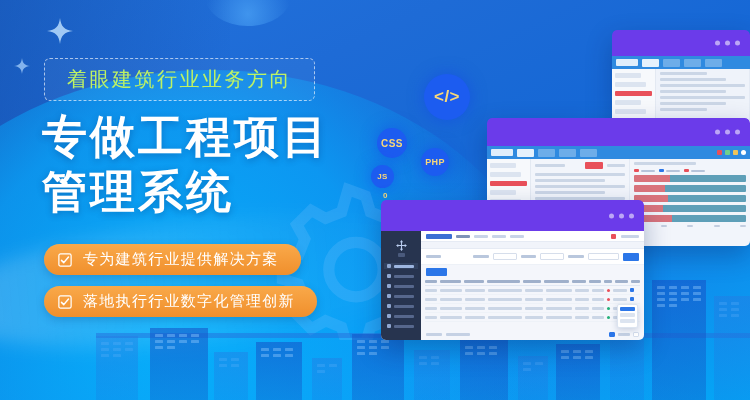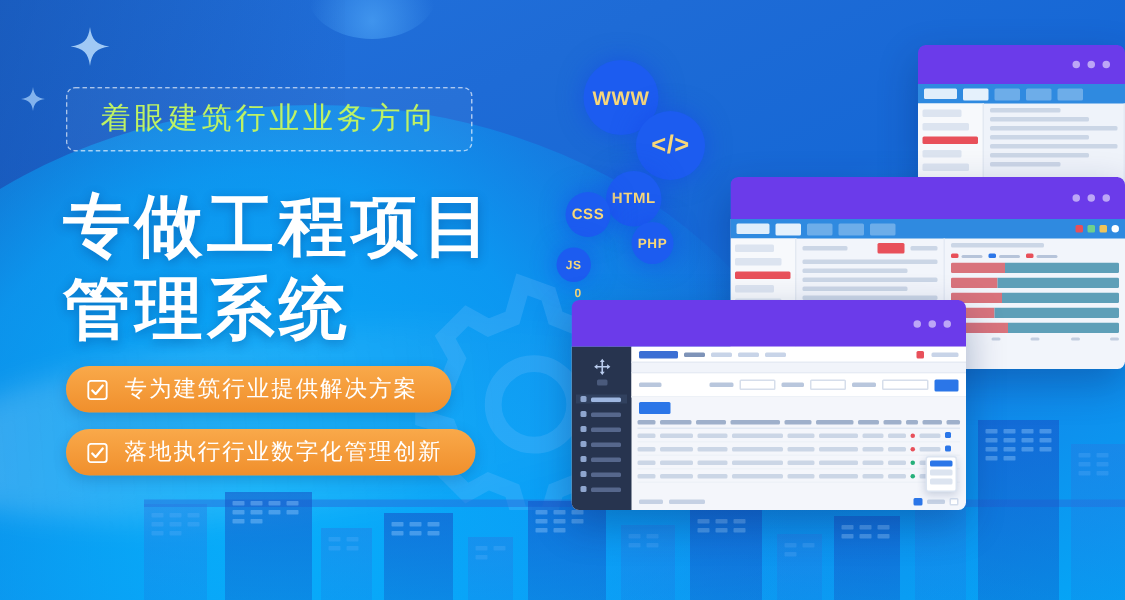--- a/index.html
+++ b/index.html
@@ -67,21 +67,21 @@
   .kicker {
     position:absolute; left:44px; top:58px;
     padding:10px 22px 11px;
     border:1px dashed rgba(255,255,255,.62);
     border-radius:6px;
     color:#bef264; font-size:20px; letter-spacing:2.5px; line-height:1;
     white-space:nowrap;
     background:rgba(255,255,255,.045);
   }
   .headline {
-    position:absolute; left:42px; top:124px;
+    position:absolute; left:42px; top:110px;
     color:#ffffff; font-weight:bold;
     font-size:45px; line-height:1.22; letter-spacing:3px;
     text-shadow:0 2px 7px rgba(5,40,110,.33);
     white-space:pre-line;
   }
   .pill {
     position:absolute; left:44px;
     display:flex; align-items:center; gap:11px;
     height:31px; padding:0 22px 0 14px;
     background:linear-gradient(180deg,#F9A94A,#F08F2C);
@@ -403,23 +403,21 @@
   <div class="pill pill-2">
     <span class="chk">
       <svg width="14" height="14" viewBox="0 0 16 16">
           <rect x="1" y="1" width="14" height="14" rx="2" fill="none" stroke="#fff" stroke-width="1.4"></rect>
           <path d="M4 8.4 L6.6 11 L12 4.6" fill="none" stroke="#fff" stroke-width="1.7" stroke-linecap="round" stroke-linejoin="round"></path>
         </svg>
     </span>
     <span>落地执行行业数字化管理创新</span>
   </div>
 
-  <div class="bub b-www">WWW</div>
   <div class="bub b-code">&lt;/&gt;</div>
-  <div class="bub b-html">HTML</div>
   <div class="bub b-css">CSS</div>
   <div class="bub b-php">PHP</div>
   <div class="bub b-js">JS</div>
   <div class="bub b-zero">0</div>
 
   <div class="win-shell w3">
     <div class="tb title-bar">
       <div class="dots">
         <span class="dot"></span>
         <span class="dot"></span>

